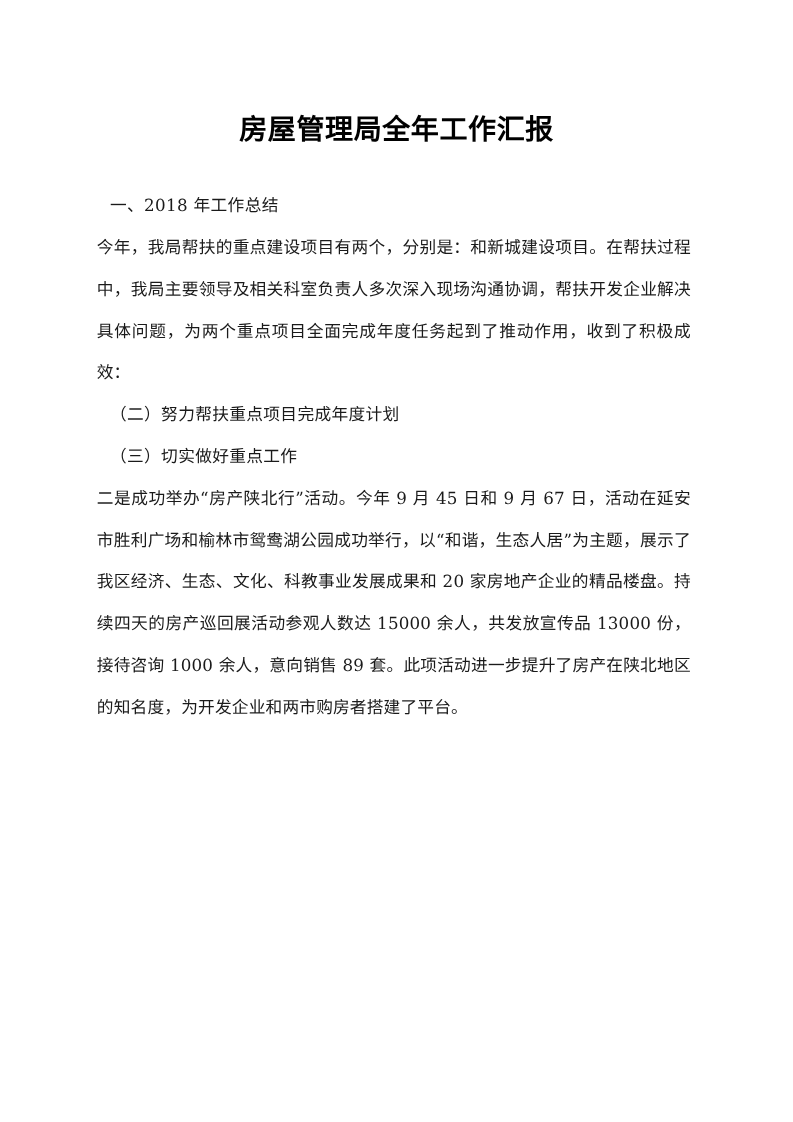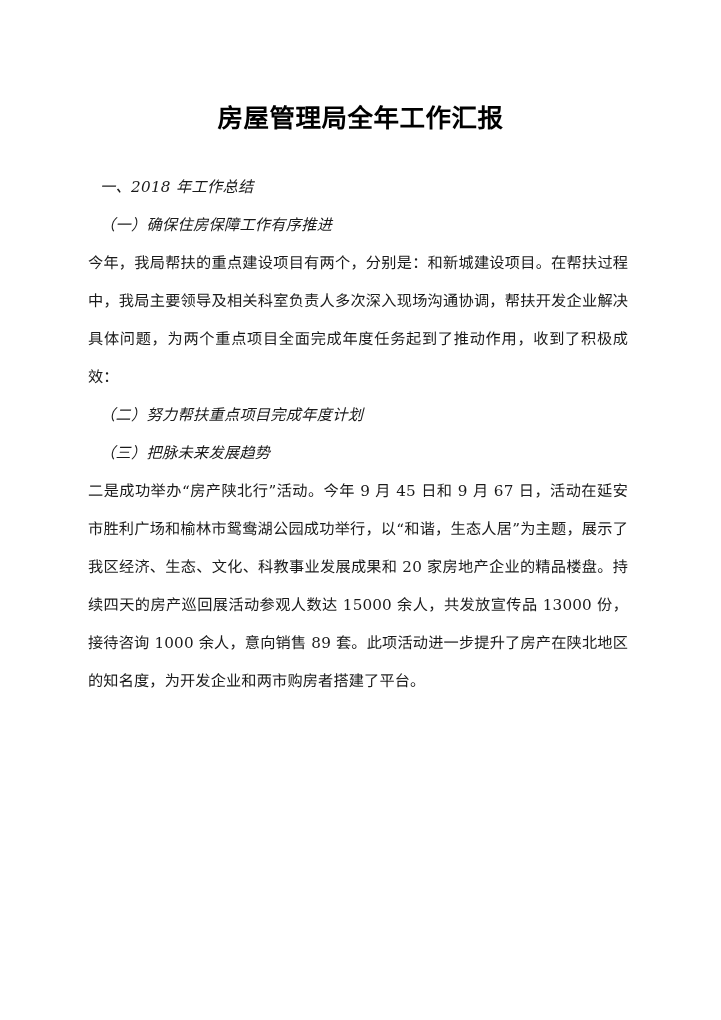--- a/index.html
+++ b/index.html
@@ -49,47 +49,45 @@
     text-align: justify;
     text-justify: inter-ideograph;
     color: #1a1a1a;
     letter-spacing: 0.15px;
     word-break: break-all;
   }
   .para.heading {
     text-indent: 12px;
     text-align: left;
     letter-spacing: 0.3px;
-    font-style: italic;
   }
   .para.flow {
     text-indent: 0;
   }
   .para.tight {
     letter-spacing: 0;
   }
 </style>
 </head>
 <body>
 
 <div class="page">
 
   <h1 class="doc-title">房屋管理局全年工作汇报</h1>
 
   <div class="body-block">
 
     <p class="para heading">一、2018 年工作总结</p>
 
 
-    <p class="para heading">（一）确保住房保障工作有序推进</p>
 
 
     <p class="para flow tight">今年，我局帮扶的重点建设项目有两个，分别是：和新城建设项目。在帮扶过程中，我局主要领导及相关科室负责人多次深入现场沟通协调，帮扶开发企业解决具体问题，为两个重点项目全面完成年度任务起到了推动作用，收到了积极成效：</p>
 
     <p class="para heading">（二）努力帮扶重点项目完成年度计划</p>
 
-    <p class="para heading">（三）把脉未来发展趋势</p>
+    <p class="para heading">（三）切实做好重点工作</p>
 
     <p class="para flow">二是成功举办“房产陕北行”活动。今年 9 月 45 日和 9 月 67 日，活动在延安市胜利广场和榆林市鸳鸯湖公园成功举行，以“和谐，生态人居”为主题，展示了我区经济、生态、文化、科教事业发展成果和 20 家房地产企业的精品楼盘。持续四天的房产巡回展活动参观人数达 15000 余人，共发放宣传品 13000 份，接待咨询 1000 余人，意向销售 89 套。此项活动进一步提升了房产在陕北地区的知名度，为开发企业和两市购房者搭建了平台。</p>
 
 
   </div>
 </div>
 
 </body></html>

